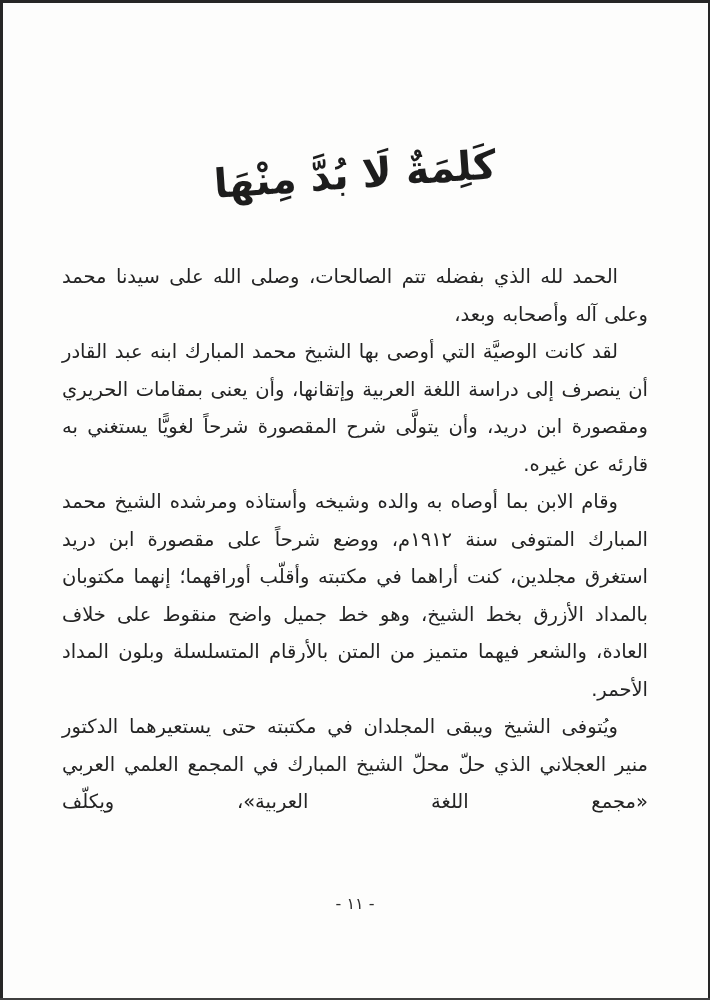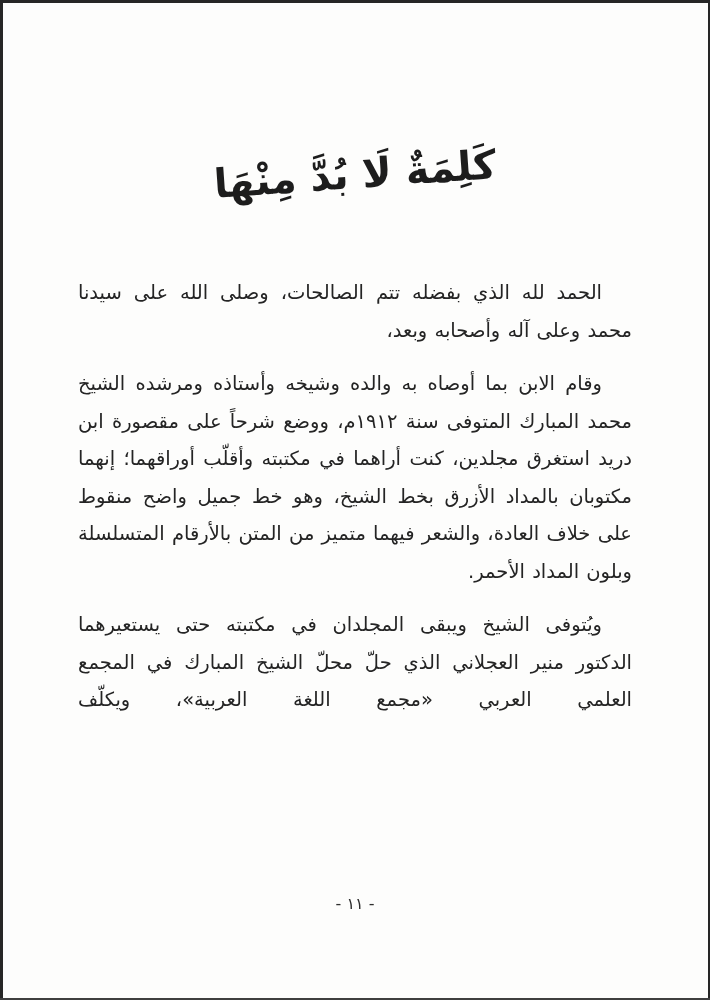--- a/index.html
+++ b/index.html
@@ -46,21 +46,21 @@
     width: 586px;
     direction: rtl;
     unicode-bidi: embed;
     text-align: justify;
     font-size: 19.5px;
     line-height: 37.5px;
     color: #242424;
     word-spacing: 1px;
   }
   .body-text p {
-    margin: 16px;
+    margin: 0;
     padding: 0;
     text-indent: 30px;
   }
   
   .body-text p.continues {
     text-align-last: justify;
   }
 
   .page-number {
     position: absolute;
@@ -81,19 +81,20 @@
 
   <div class="edge edge-top"></div>
   <div class="edge edge-left"></div>
   <div class="edge edge-right"></div>
   <div class="edge edge-bottom"></div>
 
   <div class="title">كَلِمَةٌ لَا بُدَّ مِنْهَا</div>
 
   <div class="body-text">
     <p>الحمد لله الذي بفضله تتم الصالحات، وصلى الله على سيدنا محمد وعلى آله وأصحابه وبعد،</p>
+    <p>لقد كانت الوصيَّة التي أوصى بها الشيخ محمد المبارك ابنه عبد القادر أن ينصرف إلى دراسة اللغة العربية وإتقانها، وأن يعنى بمقامات الحريري ومقصورة ابن دريد، وأن يتولَّى شرح المقصورة شرحاً لغويًّا يستغني به قارئه عن غيره.</p>
     <p>وقام الابن بما أوصاه به والده وشيخه وأستاذه ومرشده الشيخ محمد المبارك المتوفى سنة ١٩١٢م، ووضع شرحاً على مقصورة ابن دريد استغرق مجلدين، كنت أراهما في مكتبته وأقلّب أوراقهما؛ إنهما مكتوبان بالمداد الأزرق بخط الشيخ، وهو خط جميل واضح منقوط على خلاف العادة، والشعر فيهما متميز من المتن بالأرقام المتسلسلة وبلون المداد الأحمر.</p>
     <p class="continues">ويُتوفى الشيخ ويبقى المجلدان في مكتبته حتى يستعيرهما الدكتور منير العجلاني الذي حلّ محلّ الشيخ المبارك في المجمع العلمي العربي «مجمع اللغة العربية»، ويكلّف</p>
   </div>
 
   <div class="page-number">- ١١ -</div>
 
 </div>
 
 </body></html>

